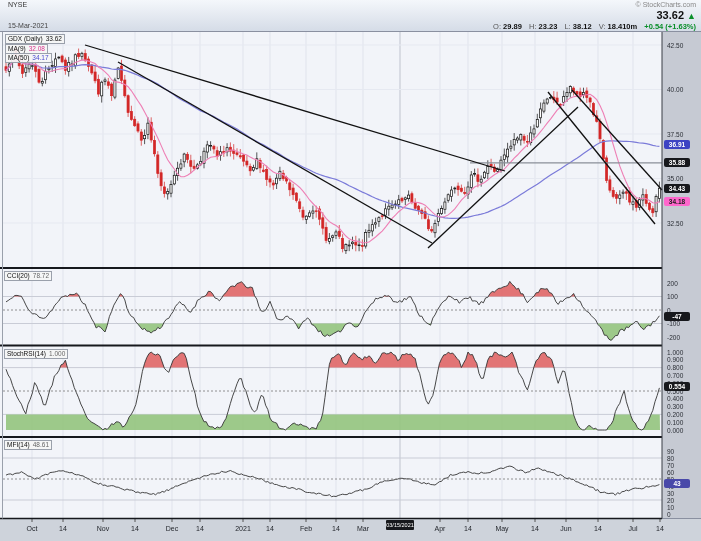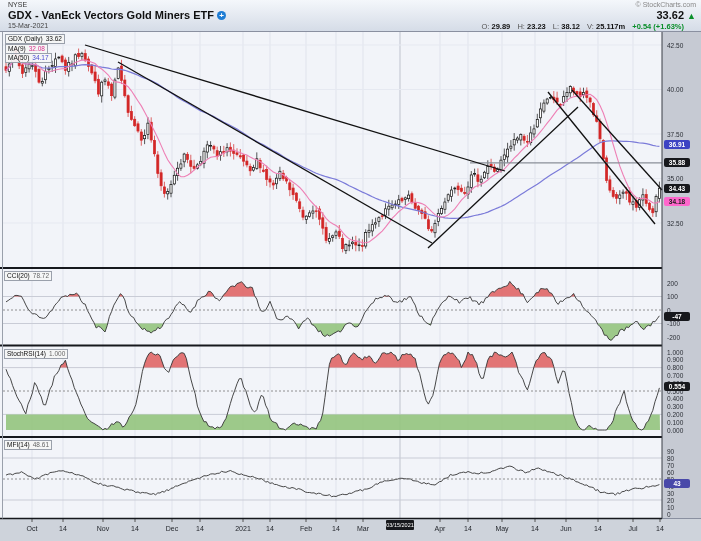--- a/index.html
+++ b/index.html
@@ -11,21 +11,21 @@
   .exchange{position:absolute;left:8px;top:1px;font-size:7px;color:#333;}
   .title-row{position:absolute;left:8px;top:9px;font-size:11px;font-weight:bold;color:#101010;white-space:nowrap;}
   .title-icon{display:inline-block;width:9px;height:9px;background:#1f7dd4;border-radius:50%;color:#fff;
     font-size:8px;line-height:9px;text-align:center;vertical-align:1px;margin-left:3px;font-weight:bold;}
   .hdr-date{position:absolute;left:8px;top:22px;font-size:7px;color:#444;}
   .copyright{position:absolute;right:5px;top:1px;font-size:7px;color:#888;}
   .last-row{position:absolute;right:5px;top:9px;font-size:11px;font-weight:bold;color:#101010;}
   .last-row .up{color:#0a8f2a;font-size:9px;}
   .ohlc-row{position:absolute;right:5px;top:22px;font-size:7.5px;color:#555;white-space:nowrap;}
   .ohlc-row b{color:#111;margin-right:5px;}
-  .ohlc-row .chg{color:#0a8f2a;font-weight:bold;margin-right:12px;}
+  .ohlc-row .chg{color:#0a8f2a;font-weight:bold;margin-right:0;}
   .chip{position:absolute;z-index:4;display:inline-block;background:rgba(245,245,245,.92);border:1px solid #9aa0ab;
     font-size:6.5px;line-height:8px;height:8px;padding:0 2px;color:#111;white-space:nowrap;}
   .chip .val{margin-left:3px;}
   .ytick{position:absolute;z-index:3;left:667px;font-size:6.5px;color:#2b2f36;line-height:7px;}
   .xlab{position:absolute;z-index:3;top:525px;font-size:7px;color:#23262c;transform:translateX(-50%);}
   .tag{position:absolute;z-index:4;left:664px;width:26px;height:9px;border-radius:2px;font-size:6.5px;font-weight:bold;
     text-align:center;line-height:9px;}
   #xhair-box{position:absolute;left:386px;top:520px;width:28px;height:10px;background:#17181c;color:#fff;
     font-size:5.5px;line-height:10px;text-align:center;z-index:6;border-radius:1px;}
 </style>
@@ -520,38 +520,35 @@
       <line x1="0" y1="268" x2="662" y2="268" stroke="#16181d" stroke-width="2"></line>
       <line x1="0" y1="345.5" x2="662" y2="345.5" stroke="#16181d" stroke-width="2"></line>
       <line x1="0" y1="437" x2="662" y2="437" stroke="#16181d" stroke-width="2"></line>
       <line x1="0" y1="518.5" x2="662" y2="518.5" stroke="#16181d" stroke-width="1.5"></line>
       <line x1="662" y1="31.5" x2="662" y2="518.5" stroke="#3a3e46" stroke-width="1"></line>
       <line x1="2.5" y1="31.5" x2="2.5" y2="518.5" stroke="#9aa0ab" stroke-width="1"></line>
     </svg>
 
   <div id="header">
     <div class="exchange">NYSE</div>
-    <div class="title-row">
-      <span>GDX - VanEck Vectors Gold Miners ETF</span><span class="title-icon">+</span>
-    </div>
     <div class="hdr-date">15-Mar-2021</div>
     <div class="copyright">© StockCharts.com</div>
     <div class="last-row">
       <span>33.62</span>
       <span class="up">▲</span>
     </div>
     <div class="ohlc-row">
       <span>O:</span>
       <b>29.89</b>
       <span>H:</span>
       <b>23.23</b>
       <span>L:</span>
       <b>38.12</b>
       <span>V:</span>
-      <b>25.117m</b>
+      <b>18.410m</b>
       <span class="chg">+0.54 (+1.63%)</span>
     </div>
   </div>
 
   <div id="overlays">
       <div class="ytick" style="top:41.5px;">42.50</div>
       <div class="ytick" style="top:86px;">40.00</div>
       <div class="ytick" style="top:130.5px;">37.50</div>
       <div class="ytick" style="top:175px;">35.00</div>
       <div class="ytick" style="top:219.5px;">32.50</div>

